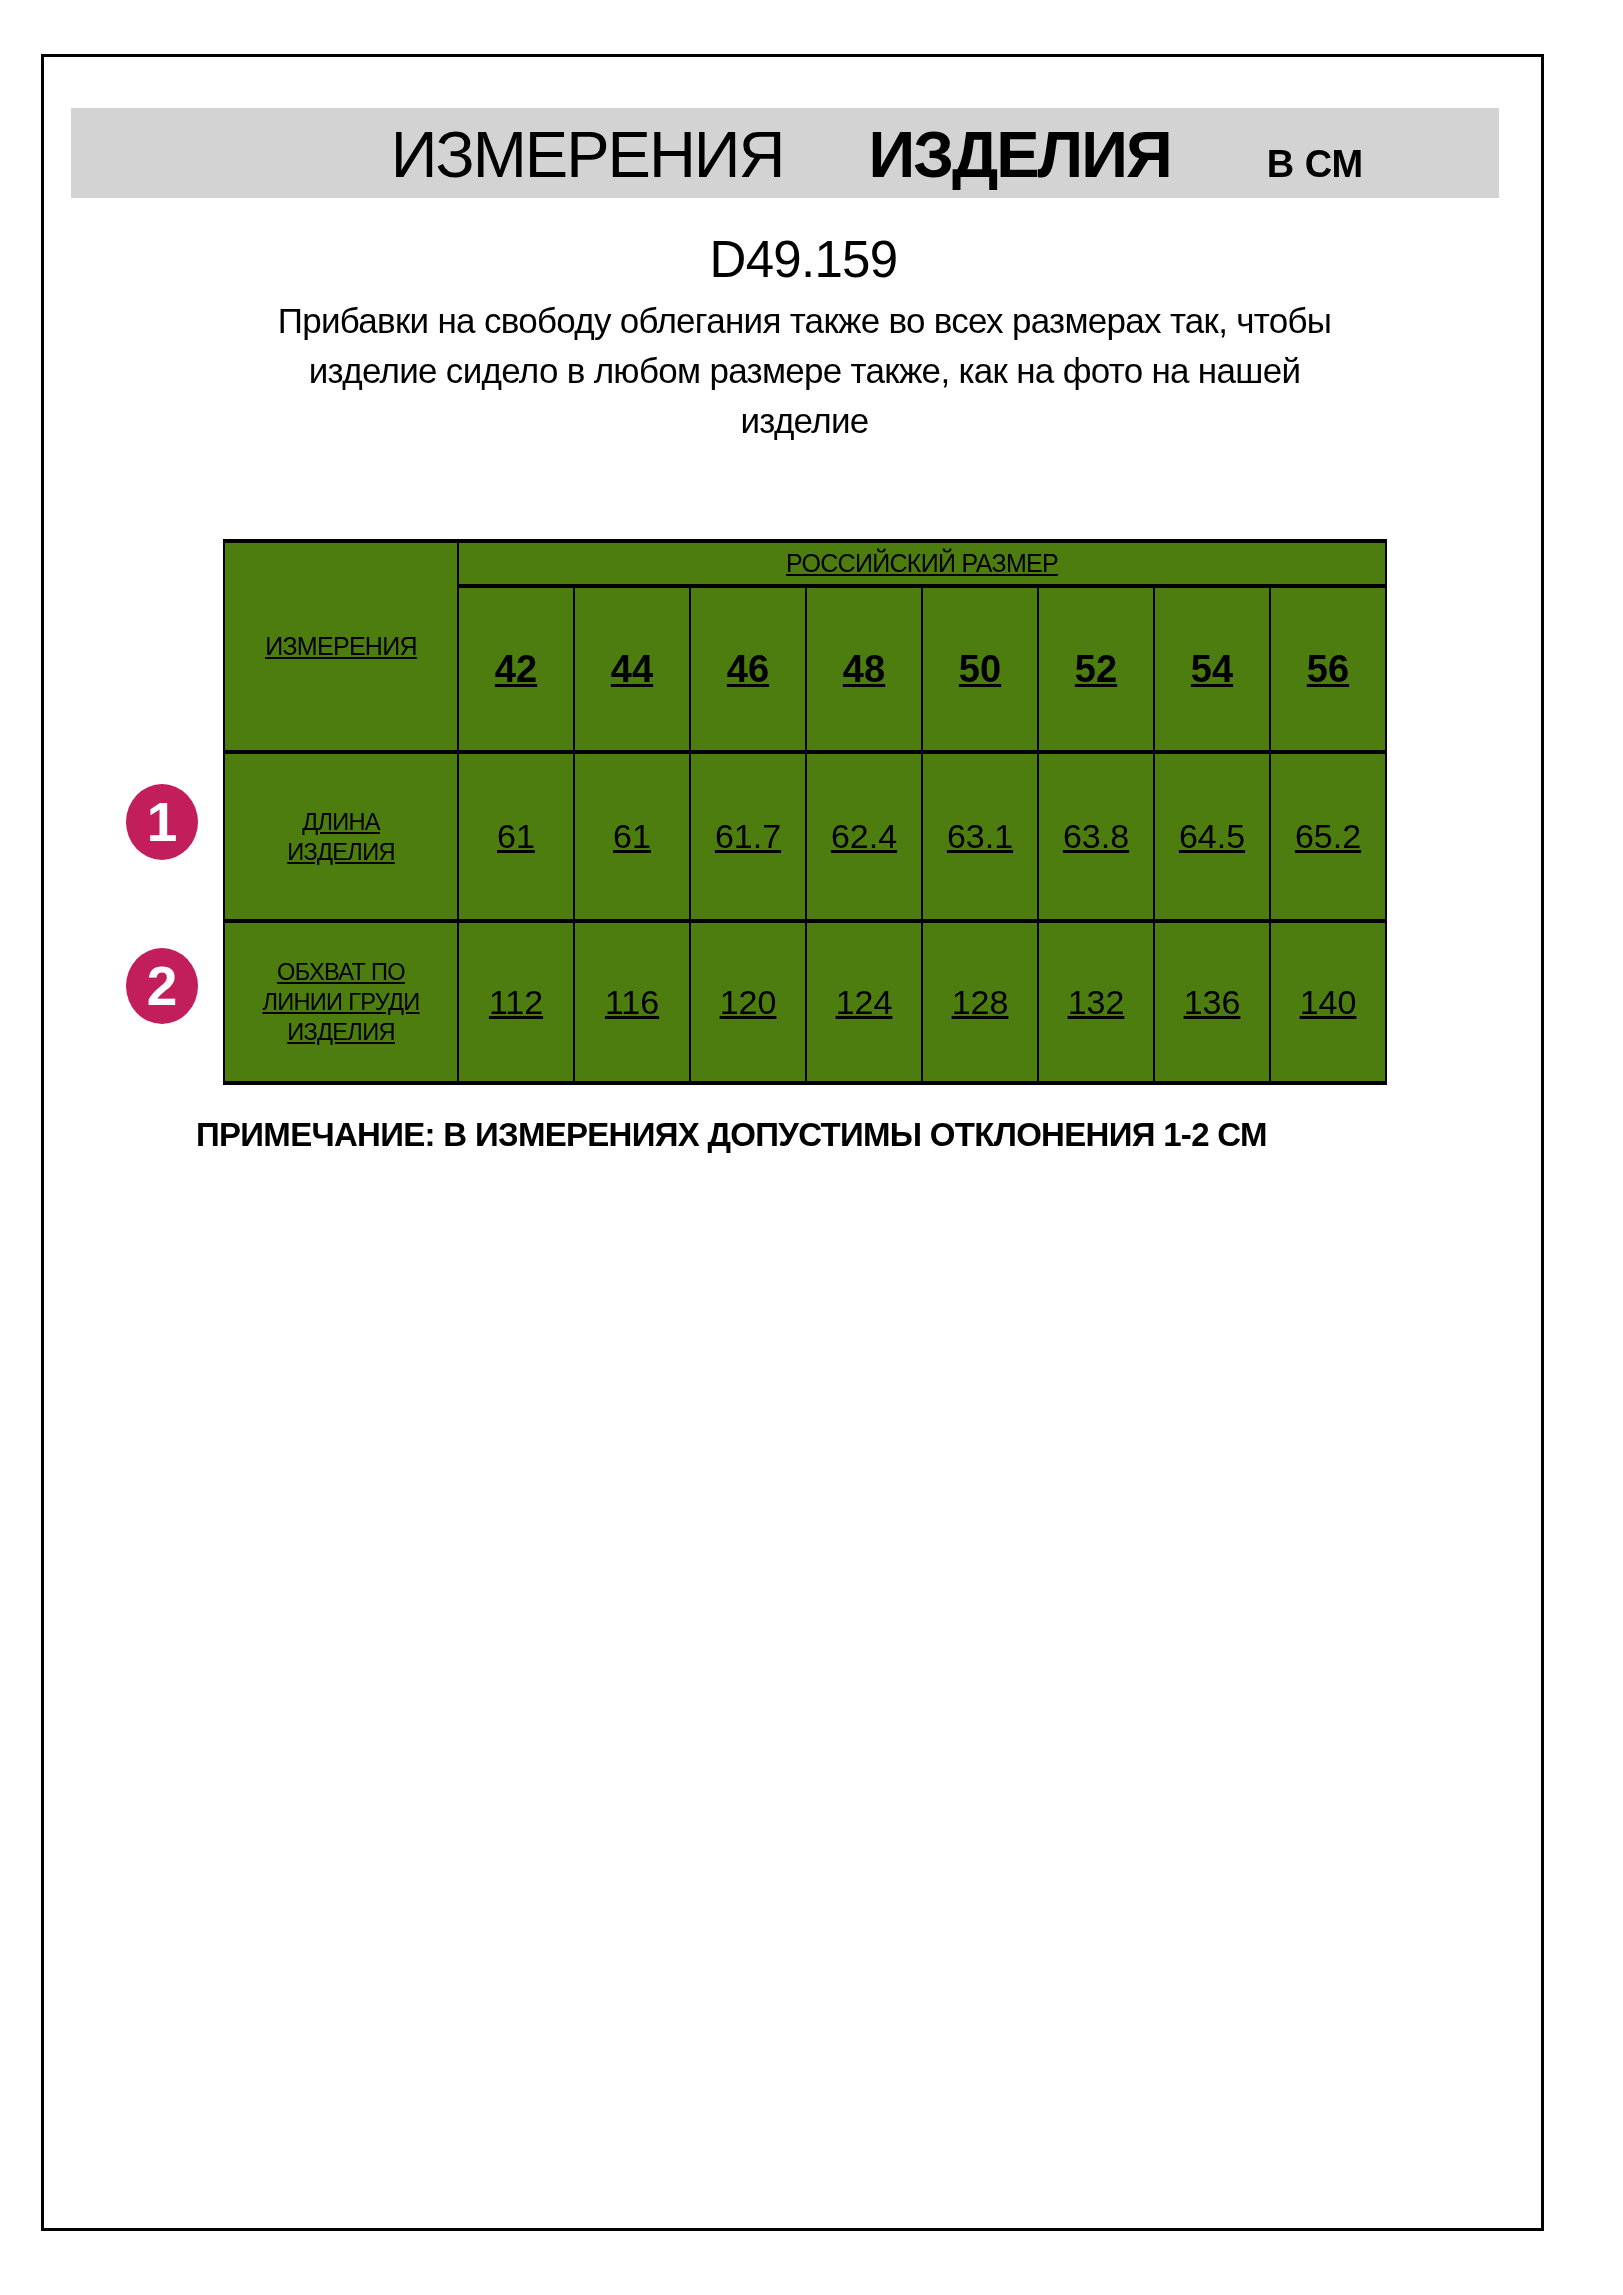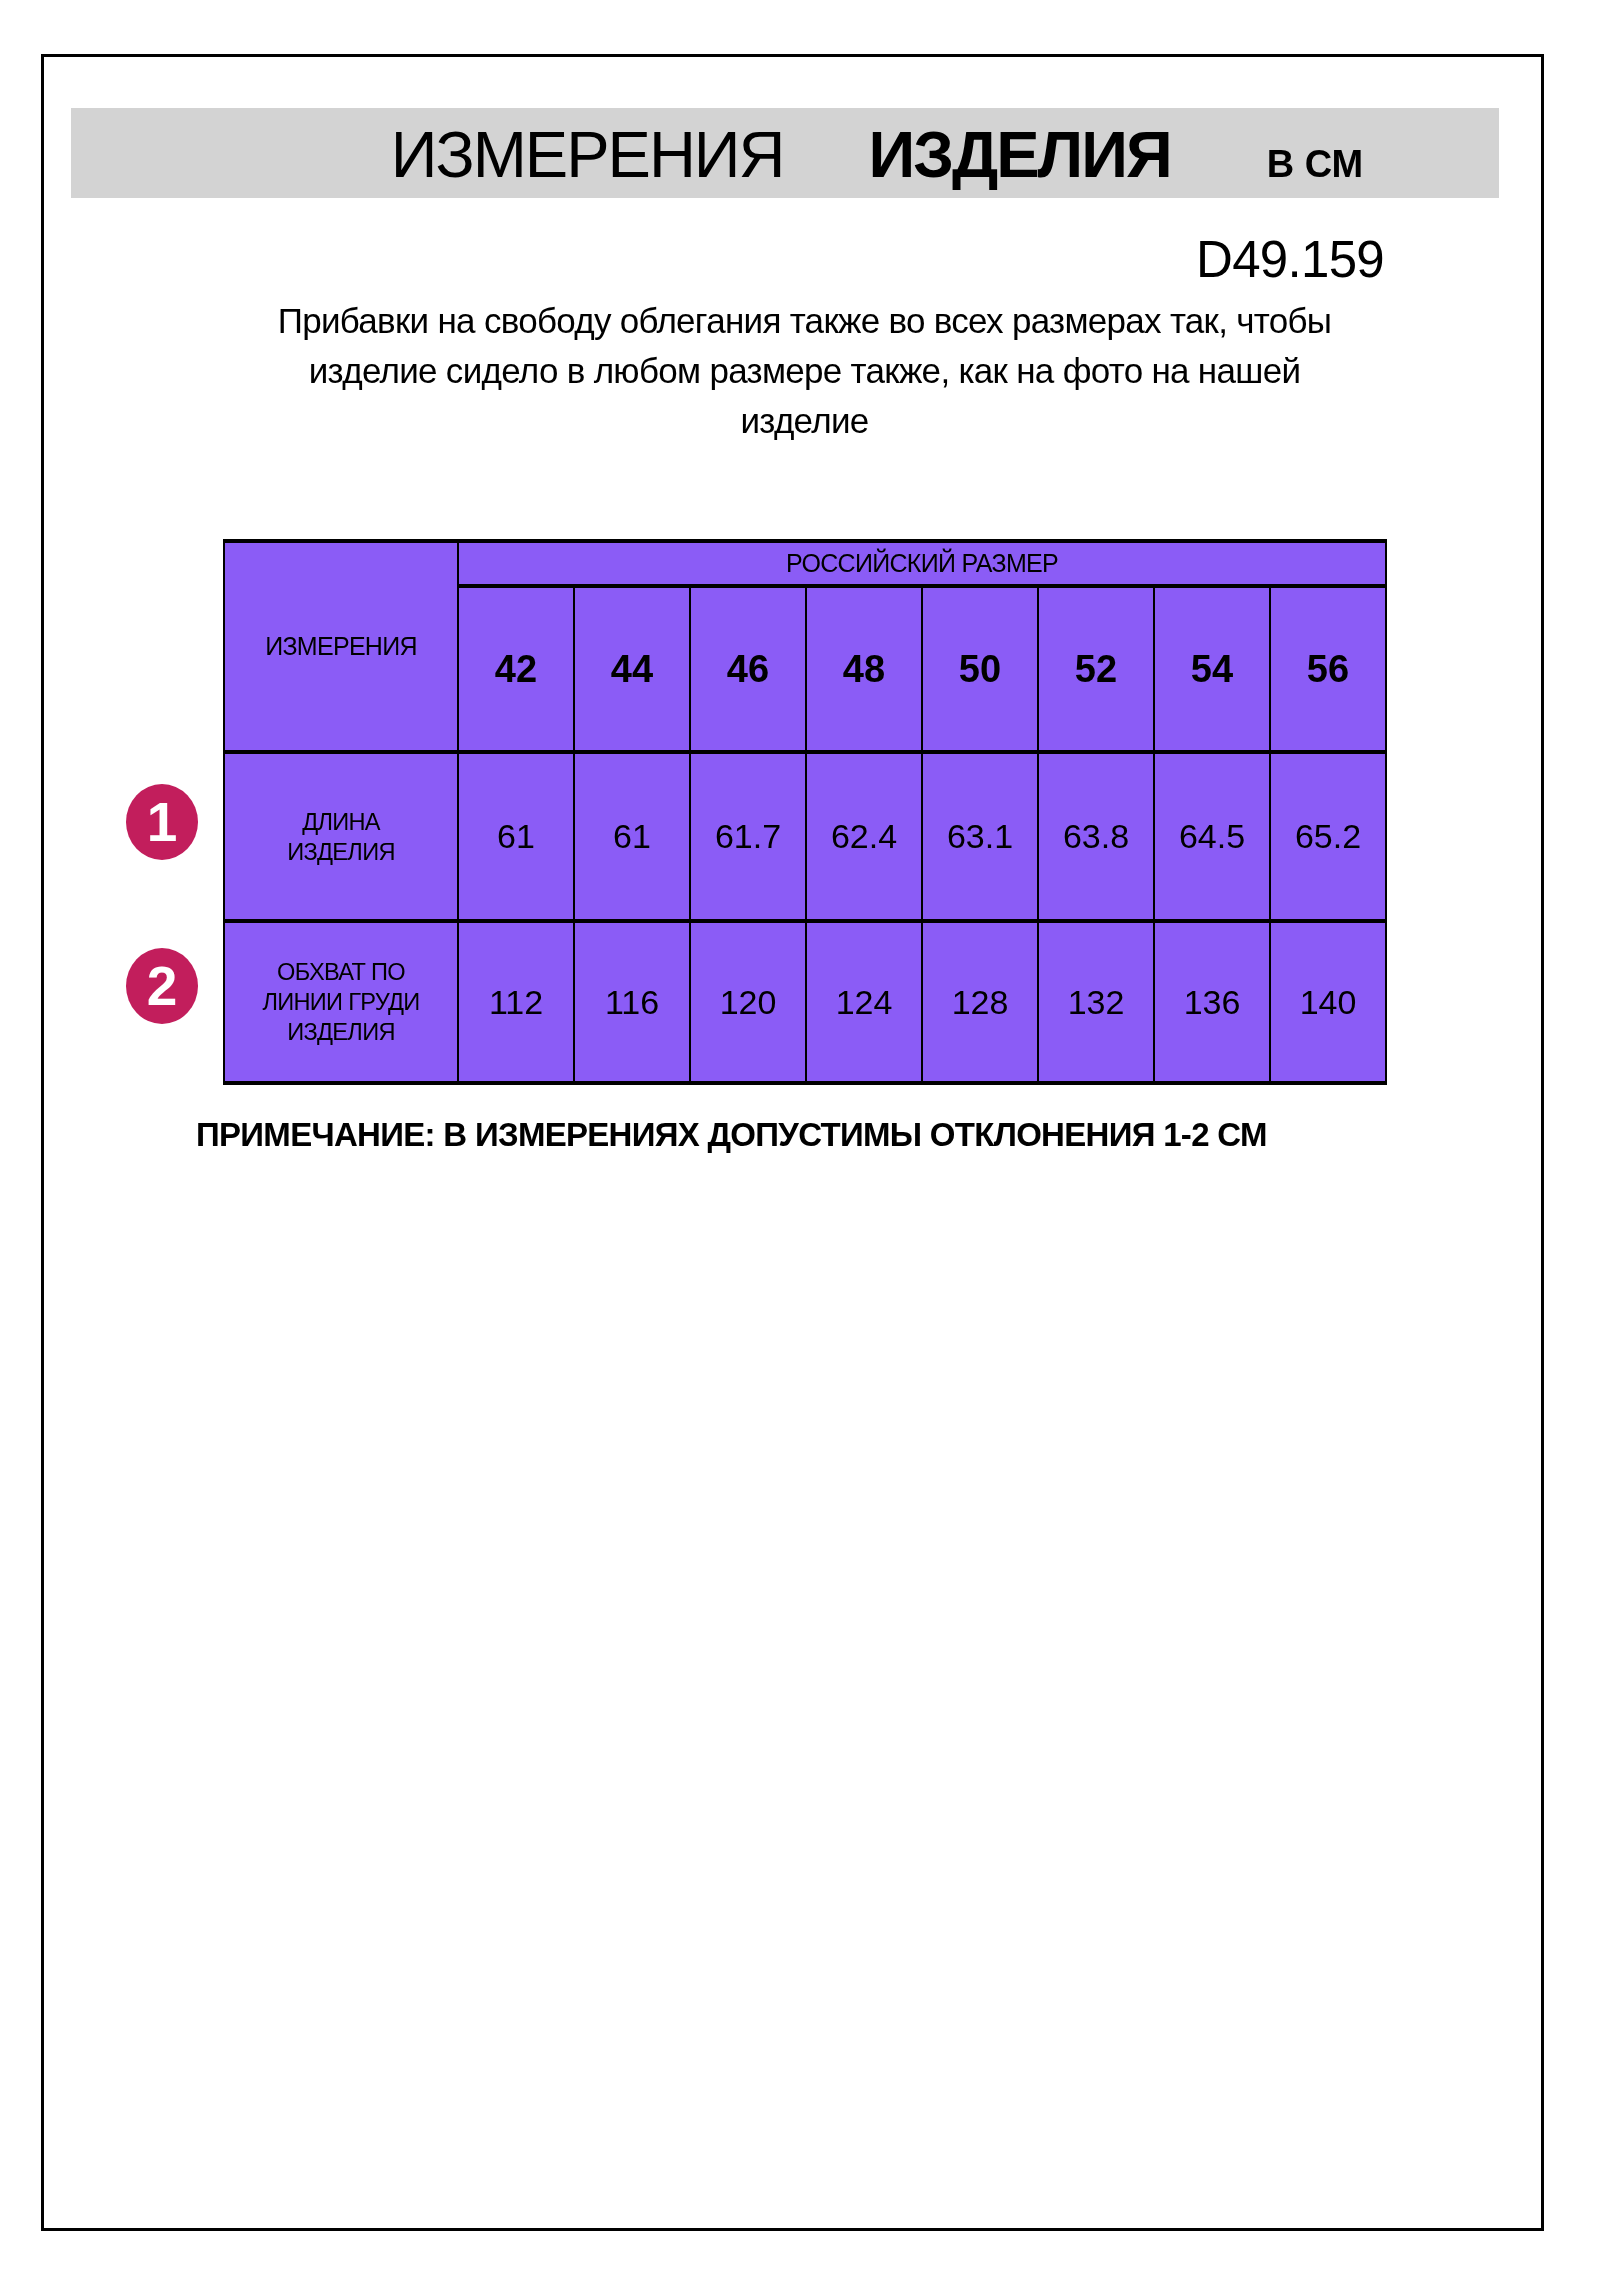--- a/index.html
+++ b/index.html
@@ -58,21 +58,21 @@
     font-size: 38px;
     font-weight: 700;
     margin-left: 96px;
     line-height: 38px;
   }
   .article-code {
     position: absolute;
     left: 223px;
     top: 230px;
     width: 1161px;
-    text-align: right;
+    text-align: center;
     font-size: 51px;
     font-weight: 400;
     letter-spacing: -0.7px;
   }
   .intro {
     position: absolute;
     left: 196px;
     top: 296px;
     width: 1217px;
     text-align: center;
@@ -89,21 +89,22 @@
     border-collapse: collapse;
     table-layout: fixed;
   }
   table.size-table col.c-label { width: 234px; }
   table.size-table col.c-size  { width: 116px; }
   table.size-table th,
   table.size-table td {
     padding: 0;
     text-align: center;
     vertical-align: middle;
-    background: #8b5cf6;
+    background: #4d7c0f;
+    text-decoration: underline;
   }
   .cell-corner {
     border-left: 2.6px solid #000;
     border-top: 4.6px solid #000;
     border-bottom: 4.6px solid #000;
     border-right: 2px solid #000;
     font-size: 25px;
     font-weight: 400;
     letter-spacing: -0.7px;
   }

